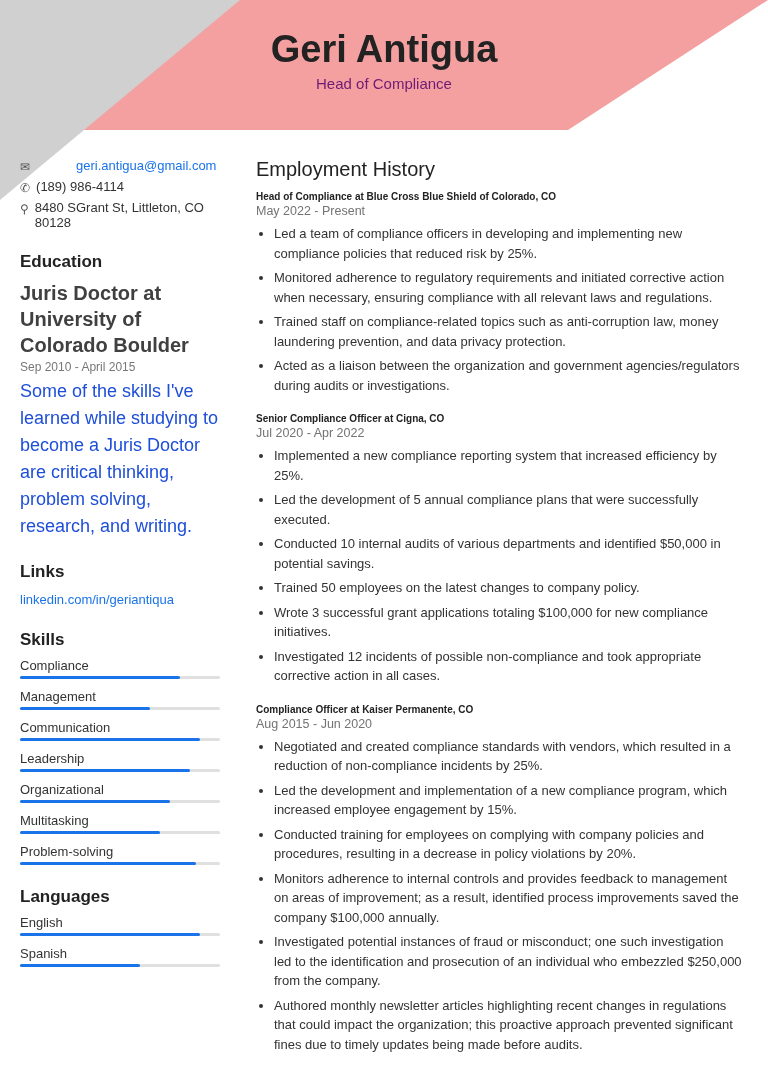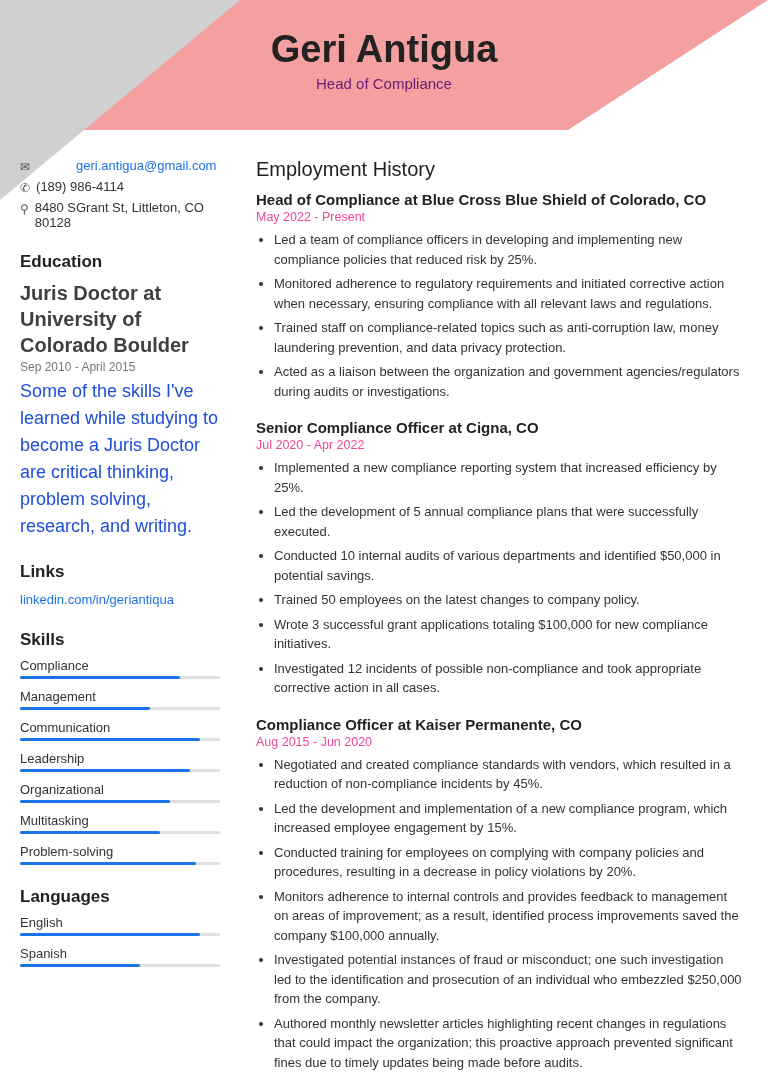--- a/index.html
+++ b/index.html
@@ -158,28 +158,28 @@
       font-size: 20px;
       font-weight: normal;
       color: #222;
       margin-bottom: 10px;
       border-bottom: none;
     }
     .job-block {
       margin-bottom: 18px;
     }
     .job-title {
-      font-size: 15px;
+      font-size: 10px;
       font-weight: bold;
       color: #222;
       margin-bottom: 2px;
     }
     .job-dates {
       font-size: 12.5px;
-      color: #ec4899;
+      color: #737373;
       margin-bottom: 6px;
     }
     .job-bullets {
       padding-left: 18px;
     }
     .job-bullets li {
       font-size: 13px;
       color: #333;
       margin-bottom: 5px;
       line-height: 1.5;
@@ -320,21 +320,21 @@
               <li>Conducted 10 internal audits of various departments and identified $50,000 in potential savings.</li>
               <li>Trained 50 employees on the latest changes to company policy.</li>
               <li>Wrote 3 successful grant applications totaling $100,000 for new compliance initiatives.</li>
               <li>Investigated 12 incidents of possible non-compliance and took appropriate corrective action in all cases.</li>
             </ul>
     </div>
           <div class="job-block">
       <div class="job-title">Compliance Officer at Kaiser Permanente, CO</div>
       <div class="job-dates">Aug 2015 - Jun 2020</div>
       <ul class="job-bullets">
-              <li>Negotiated and created compliance standards with vendors, which resulted in a reduction of non-compliance incidents by 45%.</li>
+              <li>Negotiated and created compliance standards with vendors, which resulted in a reduction of non-compliance incidents by 25%.</li>
               <li>Led the development and implementation of a new compliance program, which increased employee engagement by 15%.</li>
               <li>Conducted training for employees on complying with company policies and procedures, resulting in a decrease in policy violations by 20%.</li>
               <li>Monitors adherence to internal controls and provides feedback to management on areas of improvement; as a result, identified process improvements saved the company $100,000 annually.</li>
               <li>Investigated potential instances of fraud or misconduct; one such investigation led to the identification and prosecution of an individual who embezzled $250,000 from the company.</li>
               <li>Authored monthly newsletter articles highlighting recent changes in regulations that could impact the organization; this proactive approach prevented significant fines due to timely updates being made before audits.</li>
             </ul>
     </div>
         </div>
     </div>
 

